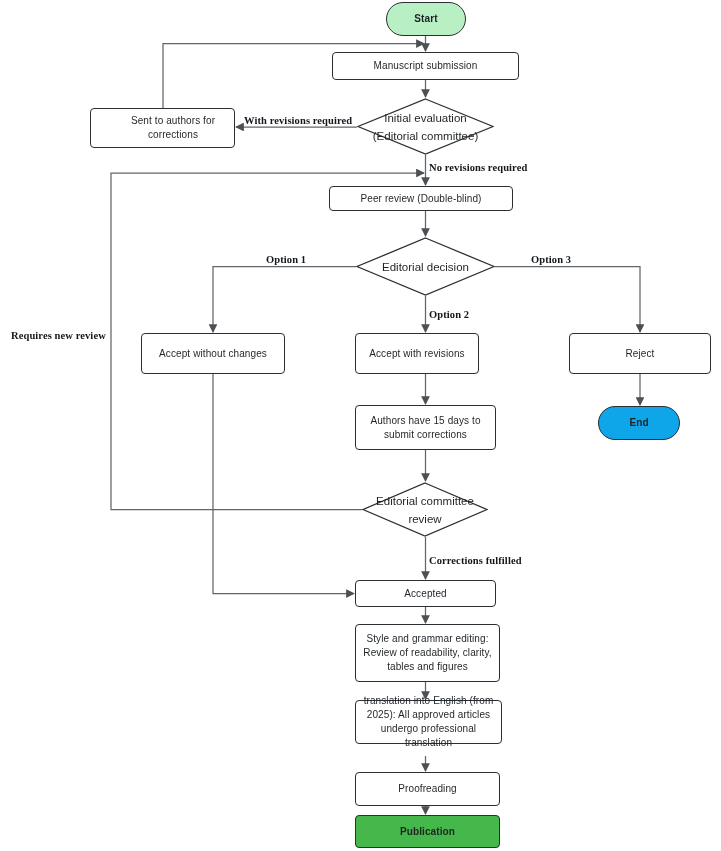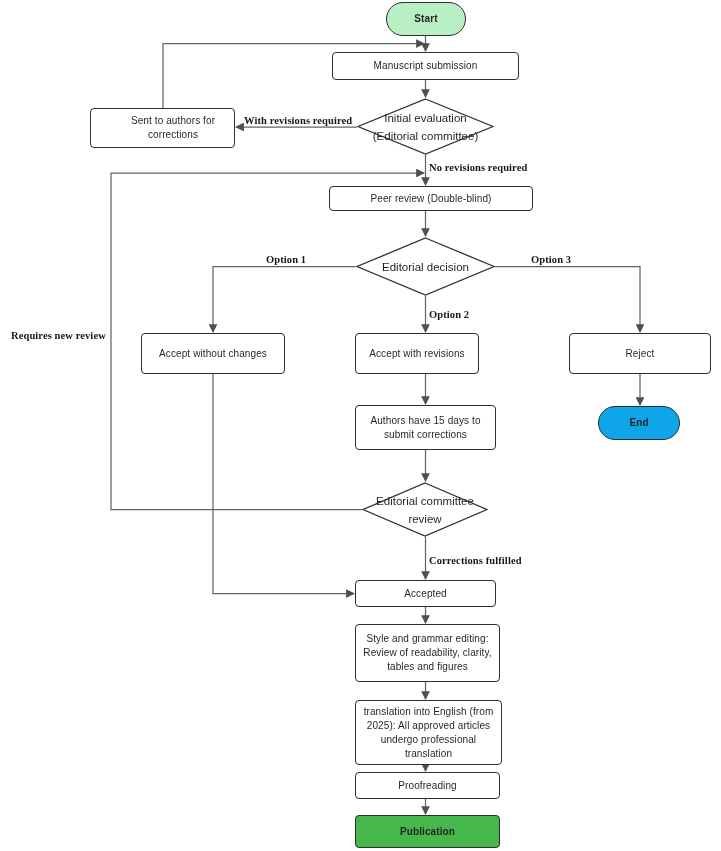--- a/index.html
+++ b/index.html
@@ -160,21 +160,21 @@
     </svg>
     <div class="diamond-label">Initial evaluation
 (Editorial committee)</div>
   </div>
 
   <div class="node rect" style="left:90px; top:108px; width:145px; height:40px;padding-left:21px;">
     <span class="node-label">Sent to authors for
 corrections</span>
   </div>
 
-  <div class="node rect" style="left:329px; top:186px; width:204px; height:25px;">
+  <div class="node rect" style="left:329px; top:186px; width:184px; height:25px;">
     <span class="node-label">Peer review (Double-blind)</span>
   </div>
 
   <div class="diamond-wrap" style="left:356px; top:237px; width:139px; height:59px;">
     <svg width="139" height="59" viewBox="0 0 139 59">
       <polygon points="69.5,1 138,29.5 69.5,58 1,29.5" fill="#ffffff" stroke="#2b2f33" stroke-width="1.3"></polygon>
     </svg>
     <div class="diamond-label">Editorial decision</div>
   </div>
 
@@ -210,27 +210,27 @@
   <div class="node rect" style="left:355px; top:580px; width:141px; height:27px;">
     <span class="node-label">Accepted</span>
   </div>
 
   <div class="node rect" style="left:355px; top:624px; width:145px; height:58px;">
     <span class="node-label">Style and grammar editing:
 Review of readability, clarity,
 tables and figures</span>
   </div>
 
-  <div class="node rect" style="left:355px; top:700px; width:147px; height:65px;">
+  <div class="node rect" style="left:355px; top:700px; width:147px; height:44px;">
     <span class="node-label">translation into English (from
 2025): All approved articles
 undergo professional translation</span>
   </div>
 
-  <div class="node rect" style="left:355px; top:772px; width:145px; height:27px;">
+  <div class="node rect" style="left:355px; top:772px; width:145px; height:34px;">
     <span class="node-label">Proofreading</span>
   </div>
 
   <div class="node rect highlight" style="left:355px; top:815px; width:145px; height:33px; background:#46b74a;">
     <span class="node-label">Publication</span>
   </div>
 
   <div class="edge-label" style="left:244px; top:115px;">With revisions required</div>
 
   <div class="edge-label" style="left:429px; top:162px;">No revisions required</div>

